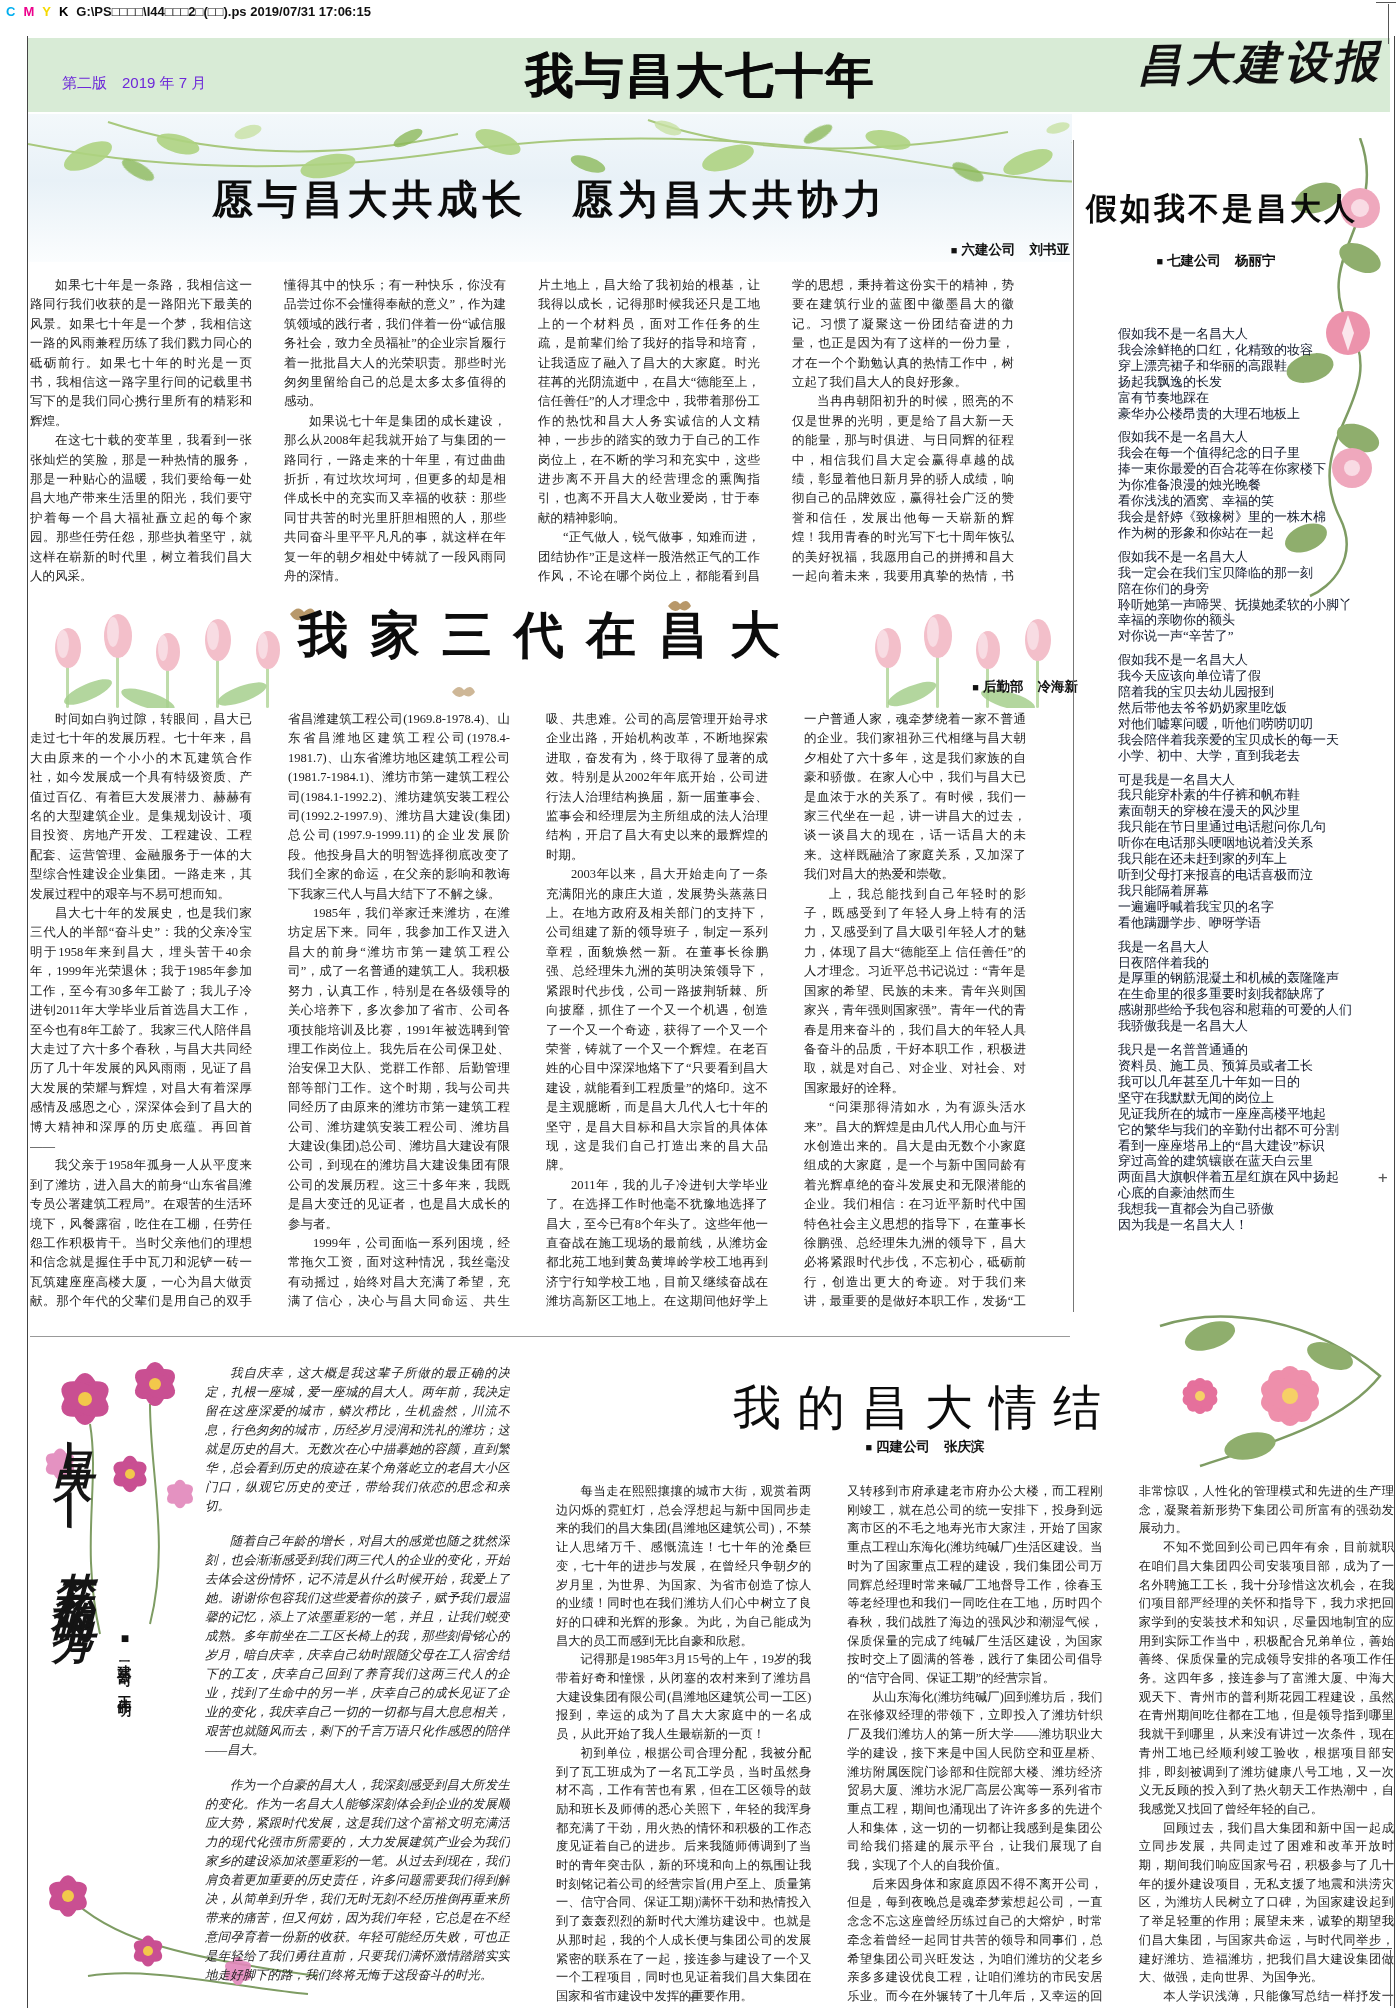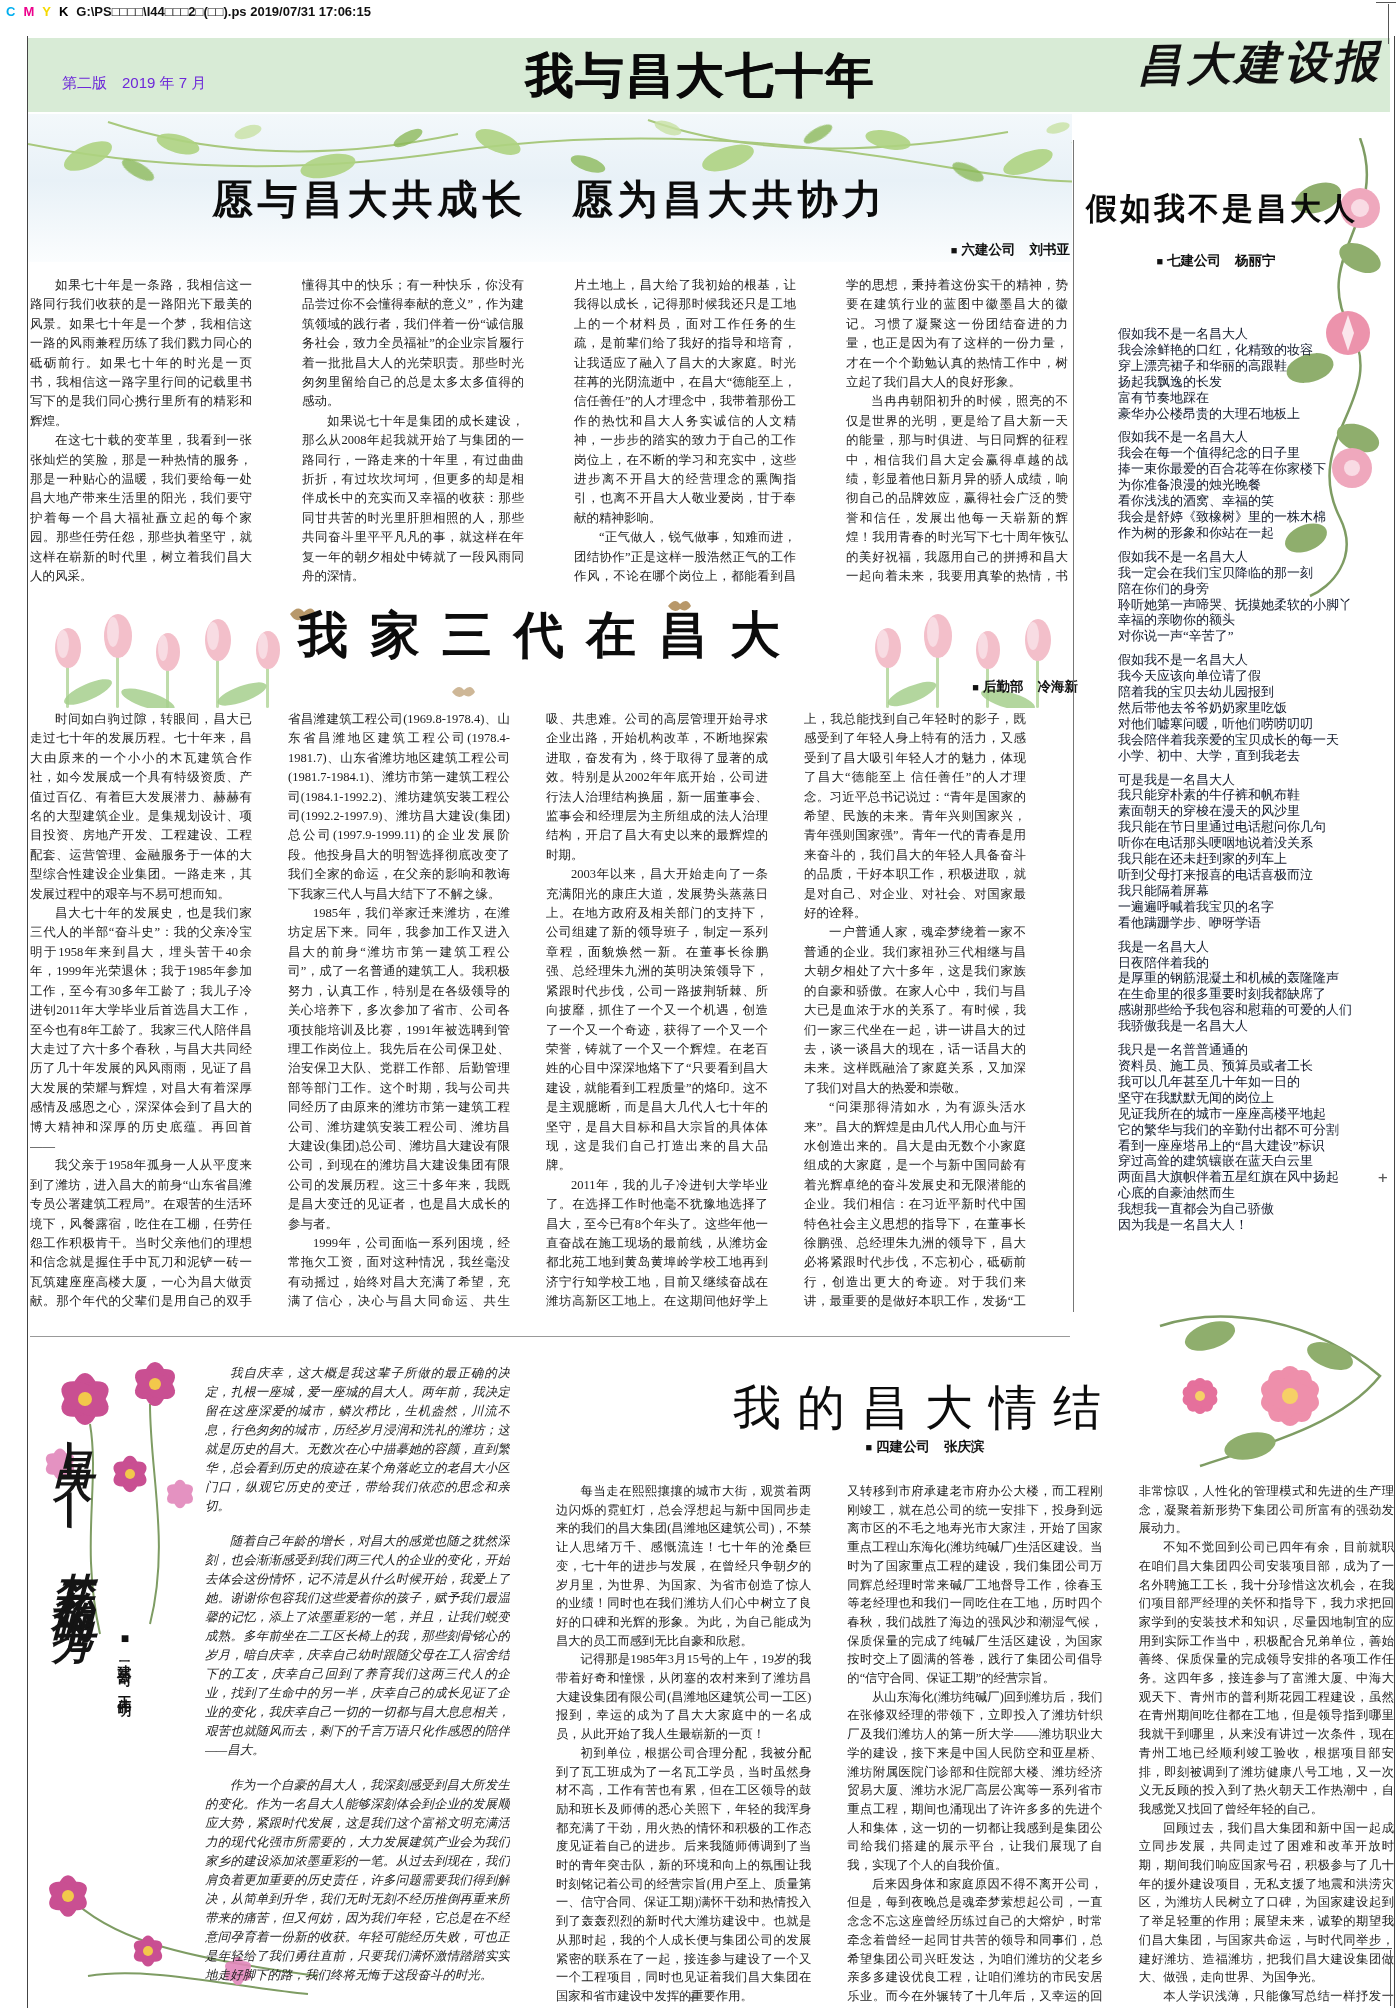--- a/index.html
+++ b/index.html
@@ -32,21 +32,21 @@
   .a1-title{position:absolute;left:30px;top:172px;width:1040px;text-align:center;
             font-family:"Liberation Sans",sans-serif;font-weight:900;font-size:40px;letter-spacing:5px;color:#0c0c0c;}
   .byline{font-size:13.5px;font-family:"Liberation Sans",sans-serif;font-weight:bold;color:#111;}
   .byline .byline-mark{font-size:11px;margin-right:4px;}
   .byline .byline-name{margin-left:14px;}
   .a1-byline{position:absolute;left:30px;top:241px;width:1040px;text-align:right;}
   .cols{position:absolute;display:flex;}
   .col{text-align:justify;font-size:12.5px;line-height:19.4px;}
   .col p{margin:0;text-indent:2em;}
   .col.cont p:first-child{text-indent:0;}
-  .a1-cols{left:30px;top:276px;width:1040px;height:312px;gap:50px;}
+  .a1-cols{left:30px;top:276px;width:1040px;height:312px;gap:32px;}
   .a1-cols .col{width:222px;overflow:hidden;}
   
   .tulip-art{position:absolute;left:28px;top:596px;width:1044px;height:112px;}
   .a2-title{position:absolute;left:30px;top:602px;width:1040px;text-align:center;
             font-family:"Liberation Serif",serif;font-weight:600;font-size:50px;letter-spacing:22px;color:#0c0c0c;}
   .a2-byline{position:absolute;left:38px;top:678px;width:1040px;text-align:right;}
   .a2-cols{left:30px;top:710px;width:1040px;height:604px;gap:36px;}
   .a2-cols .col{width:222px;overflow:hidden;}
   
   .poem-title{position:absolute;left:1086px;top:188px;width:300px;
@@ -217,22 +217,22 @@
         <p>省昌潍建筑工程公司(1969.8-1978.4)、山东省昌潍地区建筑工程公司(1978.4-1981.7)、山东省潍坊地区建筑工程公司(1981.7-1984.1)、潍坊市第一建筑工程公司(1984.1-1992.2)、潍坊建筑安装工程公司(1992.2-1997.9)、潍坊昌大建设(集团)总公司(1997.9-1999.11)的企业发展阶段。他投身昌大的明智选择彻底改变了我们全家的命运，在父亲的影响和教诲下我家三代人与昌大结下了不解之缘。</p>
         <p>1985年，我们举家迁来潍坊，在潍坊定居下来。同年，我参加工作又进入昌大的前身“潍坊市第一建筑工程公司”，成了一名普通的建筑工人。我积极努力，认真工作，特别是在各级领导的关心培养下，多次参加了省市、公司各项技能培训及比赛，1991年被选聘到管理工作岗位上。我先后在公司保卫处、治安保卫大队、党群工作部、后勤管理部等部门工作。这个时期，我与公司共同经历了由原来的潍坊市第一建筑工程公司、潍坊建筑安装工程公司、潍坊昌大建设(集团)总公司、潍坊昌大建设有限公司，到现在的潍坊昌大建设集团有限公司的发展历程。这三十多年来，我既是昌大变迁的见证者，也是昌大成长的参与者。</p>
         <p>1999年，公司面临一系列困境，经常拖欠工资，面对这种情况，我丝毫没有动摇过，始终对昌大充满了希望，充满了信心，决心与昌大同命运、共生存。用现在的眼光来看，我当时的坚持是非常正确的。在建立社会主义市场经济的形势下，公司抓住机遇，果断改制。可是，万事开头难，任何新事物的产生，其发展过程必然是曲折的。尤其是1999年至2002年期间，这是一个国有企业向民营企业全面过渡的时期，这三年经营状况很不理想。2002年底，企业发展到有史以来最低谷，面临生死决择。我同三年前一样，又一次选择与公司共命运、同呼</p>
       </div>
     <div class="col cont">
         <p>吸、共患难。公司的高层管理开始寻求企业出路，开始机构改革，不断地探索进取，奋发有为，终于取得了显著的成效。特别是从2002年年底开始，公司进行法人治理结构换届，新一届董事会、监事会和经理层为主所组成的法人治理结构，开启了昌大有史以来的最辉煌的时期。</p>
         <p>2003年以来，昌大开始走向了一条充满阳光的康庄大道，发展势头蒸蒸日上。在地方政府及相关部门的支持下，公司组建了新的领导班子，制定一系列章程，面貌焕然一新。在董事长徐鹏强、总经理朱九洲的英明决策领导下，紧跟时代步伐，公司一路披荆斩棘、所向披靡，抓住了一个又一个机遇，创造了一个又一个奇迹，获得了一个又一个荣誉，铸就了一个又一个辉煌。在老百姓的心目中深深地烙下了“只要看到昌大建设，就能看到工程质量”的烙印。这不是主观臆断，而是昌大几代人七十年的坚守，是昌大目标和昌大宗旨的具体体现，这是我们自己打造出来的昌大品牌。</p>
         <p>2011年，我的儿子冷进钊大学毕业了。在选择工作时他毫不犹豫地选择了昌大，至今已有8个年头了。这些年他一直奋战在施工现场的最前线，从潍坊金都北苑工地到黄岛黄埠岭学校工地再到济宁行知学校工地，目前又继续奋战在潍坊高新区工地上。在这期间他好学上进、早出晚归、无怨无悔，我感到很欣慰。</p>
       </div>
     <div class="col cont">
+        <p>一户普通人家，魂牵梦绕着一家不普通的企业。我们家祖孙三代相继与昌大朝夕相处了六十多年，这是我们家族的自豪和骄傲。在家人心中，我们与昌大已是血浓于水的关系了。有时候，我们一家三代坐在一起，讲一讲昌大的过去，谈一谈昌大的现在，话一话昌大的未来。这样既融洽了家庭关系，又加深了我们对昌大的热爱和崇敬。</p>
         <p>上，我总能找到自己年轻时的影子，既感受到了年轻人身上特有的活力，又感受到了昌大吸引年轻人才的魅力，体现了昌大“德能至上 信任善任”的人才理念。习近平总书记说过：“青年是国家的希望、民族的未来。青年兴则国家兴，青年强则国家强”。青年一代的青春是用来奋斗的，我们昌大的年轻人具备奋斗的品质，干好本职工作，积极进取，就是对自己、对企业、对社会、对国家最好的诠释。</p>
-        <p>一户普通人家，魂牵梦绕着一家不普通的企业。我们家祖孙三代相继与昌大朝夕相处了六十多年，这是我们家族的自豪和骄傲。在家人心中，我们与昌大已是血浓于水的关系了。有时候，我们一家三代坐在一起，讲一讲昌大的过去，谈一谈昌大的现在，话一话昌大的未来。这样既融洽了家庭关系，又加深了我们对昌大的热爱和崇敬。</p>
         <p>“问渠那得清如水，为有源头活水来”。昌大的辉煌是由几代人用心血与汗水创造出来的。昌大是由无数个小家庭组成的大家庭，是一个与新中国同龄有着光辉卓绝的奋斗发展史和无限潜能的企业。我们相信：在习近平新时代中国特色社会主义思想的指导下，在董事长徐鹏强、总经理朱九洲的领导下，昌大必将紧跟时代步伐，不忘初心，砥砺前行，创造出更大的奇迹。对于我们来讲，最重要的是做好本职工作，发扬“工匠精神”。充分发挥自己的才能，爱岗敬业，尽职尽责，把自己的聪明才智毫无保留地奉献给昌大。这既是对父辈的回报、也是对后辈的激励，更是对昌大的回报。</p>
       </div>
   </div>
 
   <div class="side-divider"></div>
   <div class="art" style="left:1240px;top:138px;width:156px;height:460px;">
     <svg width="156" height="460" viewBox="0 0 156 460">
       <path d="M120,0 C150,80 70,120 110,190 C150,260 60,300 100,380 C120,420 90,450 70,458" fill="none" stroke="#7e9c63" stroke-width="2.5"></path>
       <g fill="#8fae6d">
         <ellipse cx="78" cy="60" rx="24" ry="14" transform="rotate(-20 78 60)"></ellipse>

